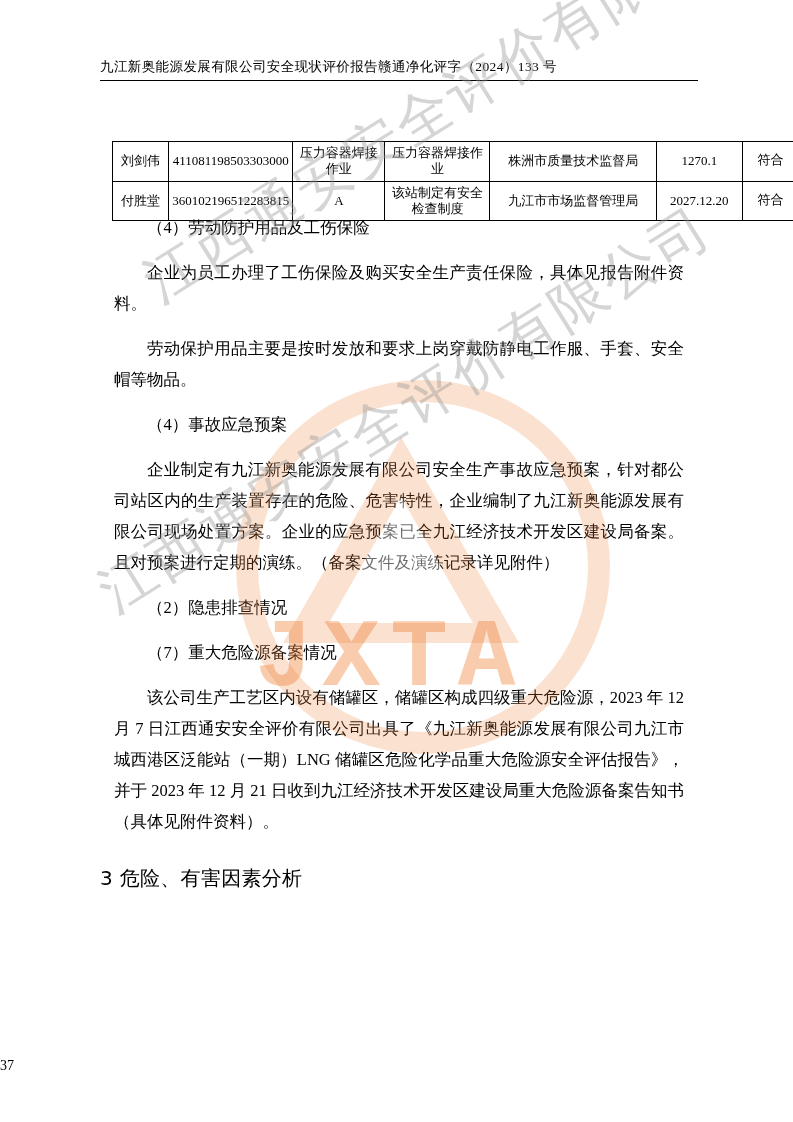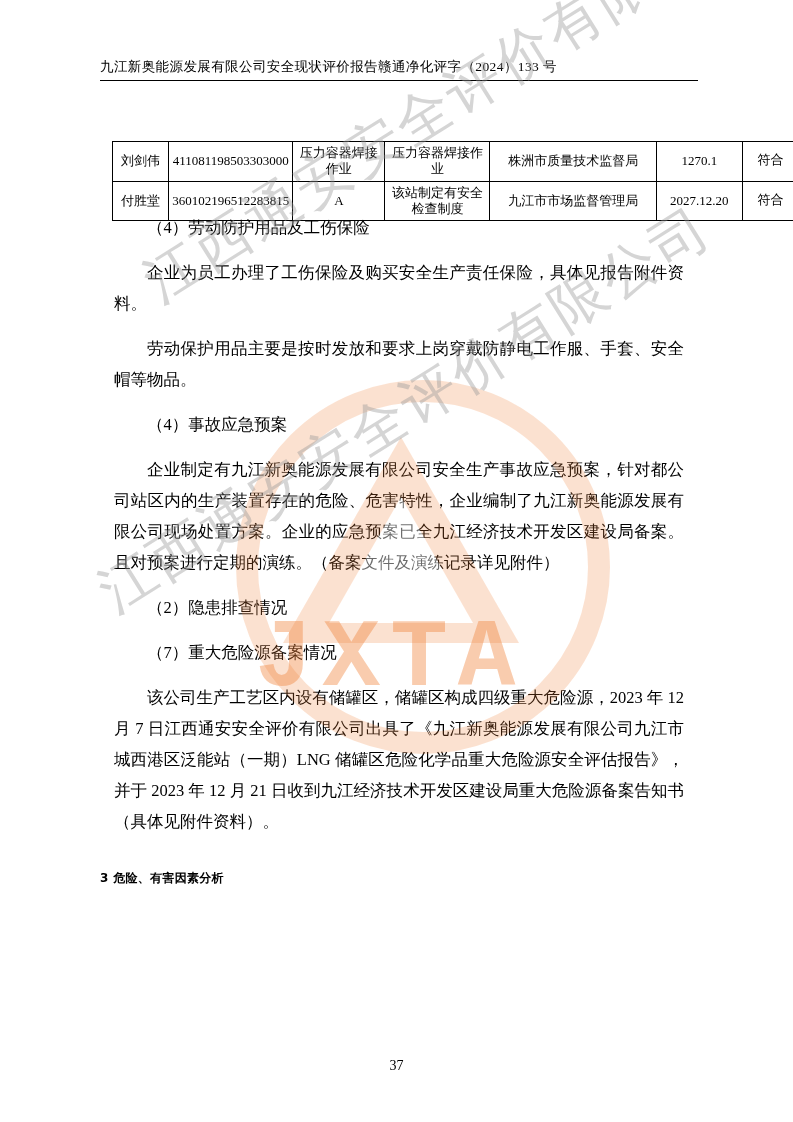--- a/index.html
+++ b/index.html
@@ -74,34 +74,33 @@
     line-height: 31px;
     text-align: justify;
   }
   .p {
     margin: 14px;
     text-indent: 2em;
   }
 
   h3.sec {
     font-family: "DejaVu Sans", "Liberation Sans", sans-serif;
-    font-size: 12px;
-    font-weight: bold;
+    font-size: 20px;
+    font-weight: normal;
     margin: 26px 0 2px 0;
     text-indent: 0;
     letter-spacing: 0.3px;
   }
 
   
   .pageno {
     position: absolute;
     bottom: 48px;
     left: 0;
     width: 100%;
-    text-align: center;
     font-size: 14px;
   }
 
   
   .wm {
     position: absolute;
     left: 0; top: 0;
     width: 793px; height: 1122px;
     pointer-events: none;
     z-index: 5;

